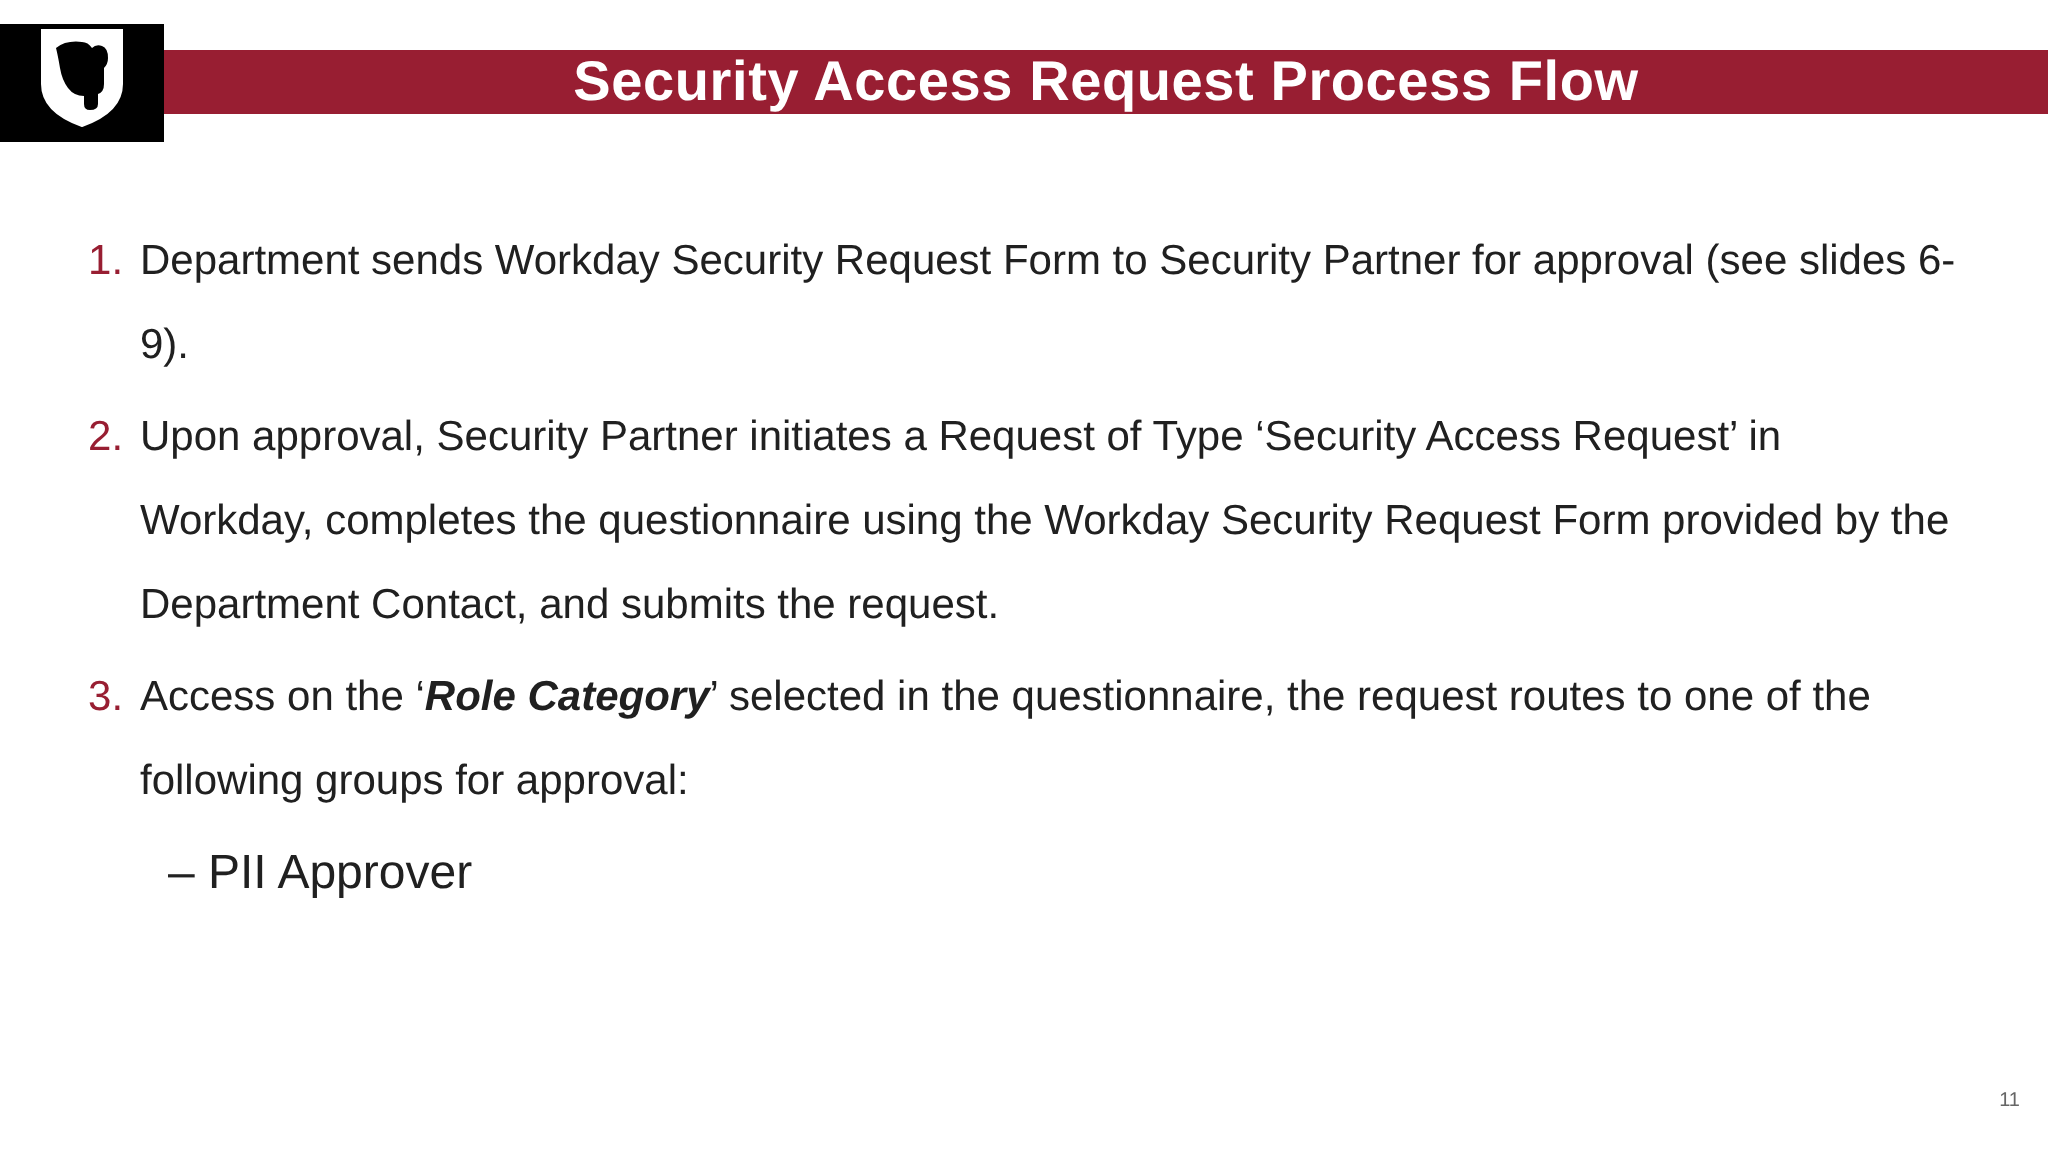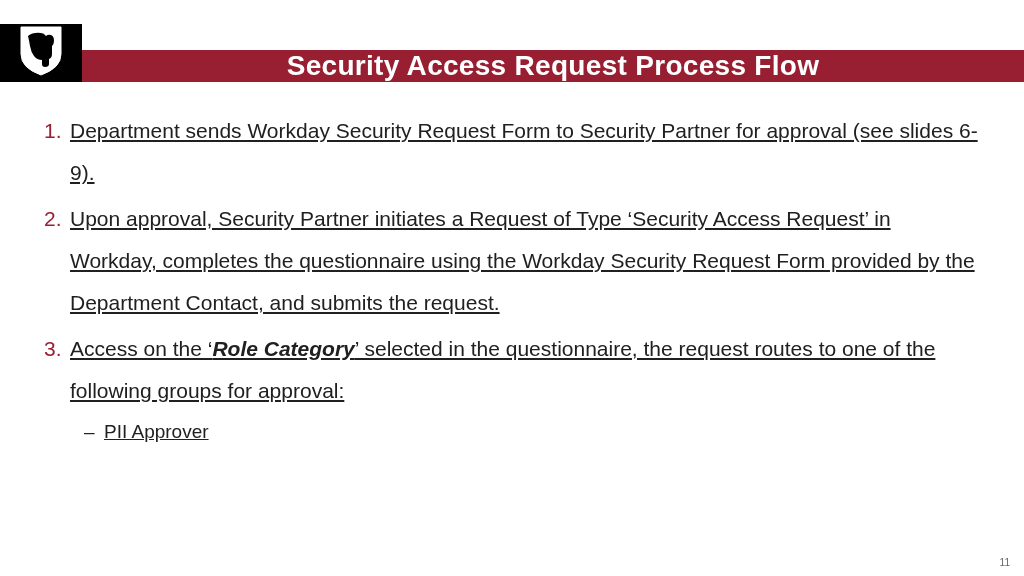--- a/index.html
+++ b/index.html
@@ -1,30 +1,30 @@
 <!DOCTYPE html>
 <html><head>
 <meta charset="utf-8">
 <style>
   * { margin: 0; padding: 0; box-sizing: border-box; }
   html, body { width: 1024px; height: 576px; font-family: "Segoe UI", "Trebuchet MS", Verdana, sans-serif; background: #fff; color: #202020; }
   .slide { width: 1024px; height: 576px; position: relative; display: flex; flex-direction: column; }
-  .header { height: 82px; display: flex; align-items: flex-end; }
+  .header { height: 82px; display: flex; align-items: center; }
   .logo-box { width: 82px; background: #000; display: flex; align-items: center; justify-content: center; }
   .title-box { flex: 1; background: #981e32; display: flex; align-items: center; justify-content: center; }
   .title-text { color: #fff; font-size: 28px; font-weight: 700; letter-spacing: 0.3px; }
-  .body { flex: 1; padding: 28px 44px 16px 44px; text-decoration: underline; }
+  .body { flex: 1; padding: 28px 44px 16px 44px; }
   ol.main { list-style: none; counter-reset: item; }
   ol.main > li { counter-increment: item; position: relative; padding-left: 26px; font-size: 21px; line-height: 2.0; margin-bottom: 4px; }
   ol.main > li::before { content: counter(item) "."; position: absolute; left: 0; top: 0; color: #981e32; font-weight: 400; }
   ul.sub { list-style: none; margin-top: 2px; }
-  ul.sub > li { position: relative; padding-left: 34px; font-size: 19px; line-height: 1.9; }
+  ul.sub > li { position: relative; padding-left: 34px; font-size: 24px; line-height: 1.9; }
   ul.sub > li::before { content: "–"; position: absolute; left: 14px; top: 0; color: #222; }
   .emph { font-weight: 700; font-style: italic; }
-  .pagenum { position: absolute; right: 14px; bottom: 8px; font-size: 10px; color: #666; }
+  .pagenum { position: absolute; right: 14px; bottom: 20px; font-size: 10px; color: #666; }
   
   .shield-svg { width: 46px; height: 54px; }
 </style>
 </head>
 <body>
 
 <div class="slide">
 
   <div class="header">
     <div class="logo-box">

